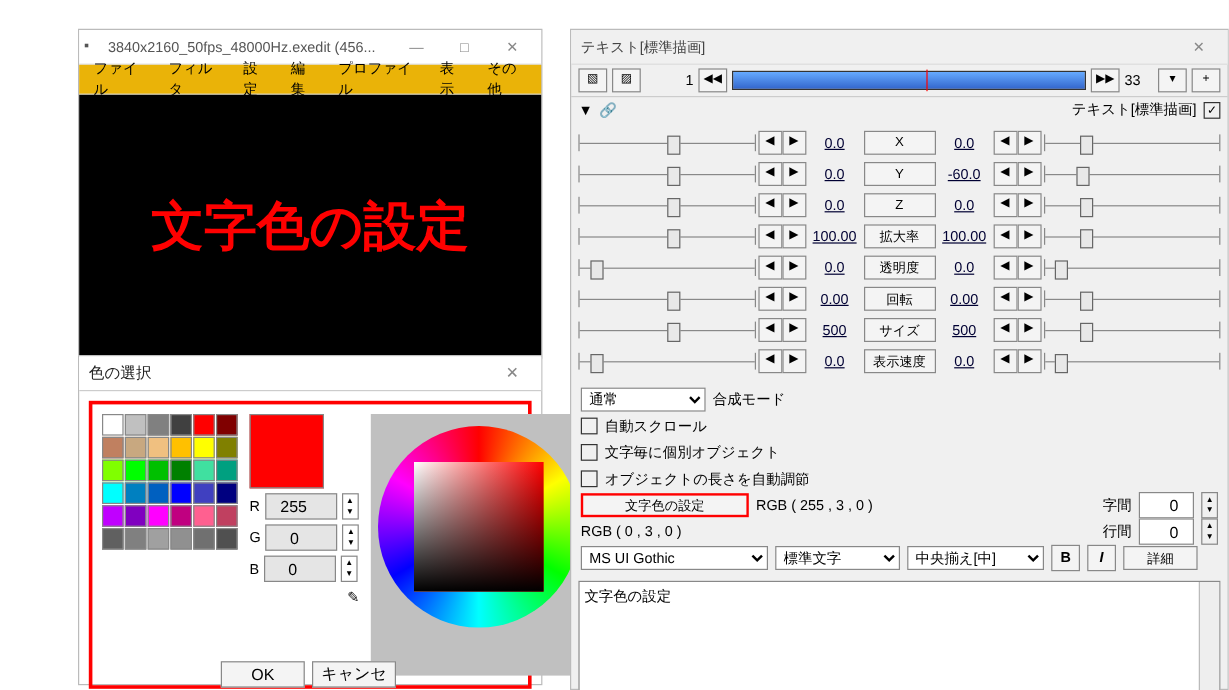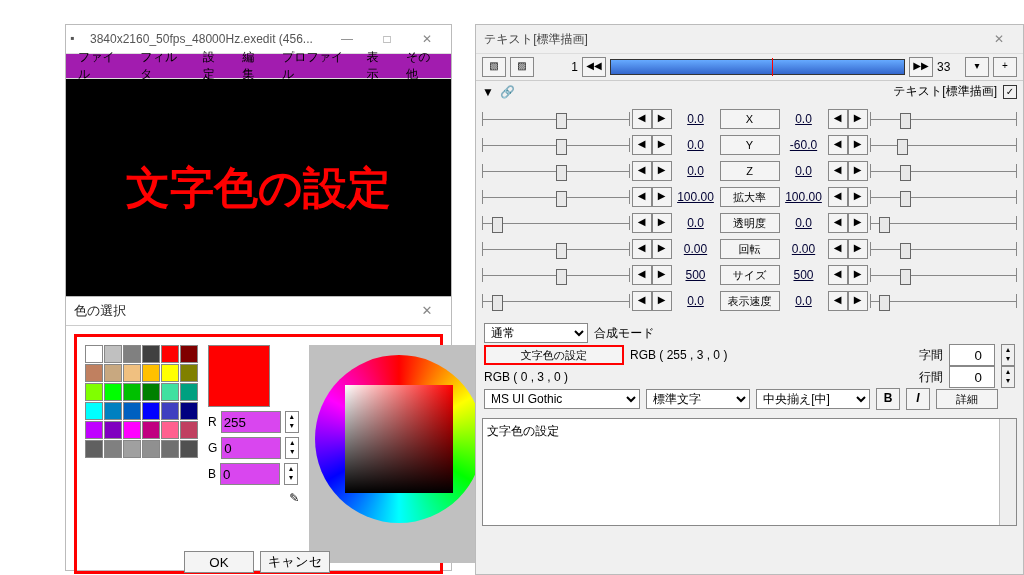--- a/index.html
+++ b/index.html
@@ -1,33 +1,33 @@
 <!DOCTYPE html>
 <html><head>
 <meta charset="utf-8">
 <style>
 body{margin:0;font-family:"MS UI Gothic","Meiryo",sans-serif;font-size:12px;background:#fff;color:#000;width:1024px;height:575px;overflow:hidden;position:relative}
 .win{position:absolute;background:#f0f0f0;border:1px solid #bbb;box-sizing:border-box}
 .titlebar{height:28px;background:#fff;display:flex;align-items:center;padding:0 4px;border-bottom:1px solid #ddd;color:#555}
 .titlebar .ttl{flex:1;padding-left:4px}
 .titlebar .tbtn{width:40px;height:26px;text-align:center;line-height:26px;color:#888}
-.menubar{height:24px;background:#a21caf;display:flex;align-items:center;gap:10px;padding:0 8px;border-bottom:1px solid #ddd}
+.menubar{height:24px;background:#eab308;display:flex;align-items:center;gap:10px;padding:0 8px;border-bottom:1px solid #ddd}
 .menubar span{padding:2px 4px}
 .preview{background:#000;margin:0;height:218px;display:flex;align-items:center;justify-content:center}
 .preview-text{color:#f00;font-size:44px;font-weight:bold;font-family:"MS Mincho",serif}
 
 
 #colorwin{left:65px;top:296px;width:387px;height:275px;background:#fff}
 #colorwin .titlebar{background:#fff;color:#222;border-bottom:1px solid #ccc;font-size:13px}
 .cp-body{border:3px solid #f00;margin:8px;padding:8px;display:flex;gap:10px;position:relative}
 .swatches{display:grid;grid-template-columns:repeat(6,18px);grid-auto-rows:18px;gap:1px}
 .swatches div{width:18px;height:18px;border:1px solid #888;box-sizing:border-box}
 .bigswatch{width:60px;height:60px;background:#f00;border:1px solid #888}
 .rgb-row{display:flex;align-items:center;gap:4px;margin-top:4px}
-.rgb-row input{width:42px;height:18px;text-align:left;padding-right:14px;border:1px solid #888;background:#d946ef}
+.rgb-row input{width:42px;height:18px;text-align:center;padding-right:14px;border:1px solid #888;background:#e5e5e5}
 .spin{display:inline-block;width:12px;height:20px;border:1px solid #888;font-size:8px;text-align:center;line-height:9px}
 .wheel{width:168px;height:168px;border-radius:50%;background:conic-gradient(red,yellow,lime,cyan,blue,magenta,red);display:flex;align-items:center;justify-content:center;margin-top:4px}
 .wheel-inner{width:108px;height:108px;background:linear-gradient(to right,#fff,rgba(255,0,0,0));background-color:#f00;position:relative}
 .wheel-inner::after{content:"";position:absolute;inset:0;background:linear-gradient(to bottom,rgba(0,0,0,0),#000)}
 .cp-btns{position:absolute;bottom:-2px;left:107px;display:flex;gap:6px}
 .cp-btns button{width:70px;height:22px;border:1px solid #888;background:#f4f4f4}
 
 
 #rightwin{left:475px;top:24px;width:549px;height:551px;background:#f0f0f0}
 #rightwin .titlebar{background:#f0f0f0;color:#444}
@@ -333,20 +333,34 @@
         <div class="track">
           <div class="thumb" style="left:6%"></div>
         </div>
       </div>
     </div>
   <div class="opts">
     <div class="optrow">
       <select class="sel" style="width:104px"><option>通常</option></select>
       <span>合成モード</span>
     </div>
+    <div id="checks">
+        <div class="optrow">
+          <span class="cb"></span>
+          <span>自動スクロール</span>
+        </div>
+        <div class="optrow">
+          <span class="cb"></span>
+          <span>文字毎に個別オブジェクト</span>
+        </div>
+        <div class="optrow">
+          <span class="cb"></span>
+          <span>オブジェクトの長さを自動調節</span>
+        </div>
+      </div>
     <div class="optrow">
       <button class="parambtn redbox" style="width:140px">文字色の設定</button>
       <span>RGB ( 255 , 3 , 0 )</span>
       <span style="flex:1"></span>
       <span>字間</span>
       <input class="numin" value="0" style="">
       <span class="spin">▴<br>▾</span>
     </div>
     <div class="optrow">
       <span>RGB ( 0 , 3 , 0 )</span>

